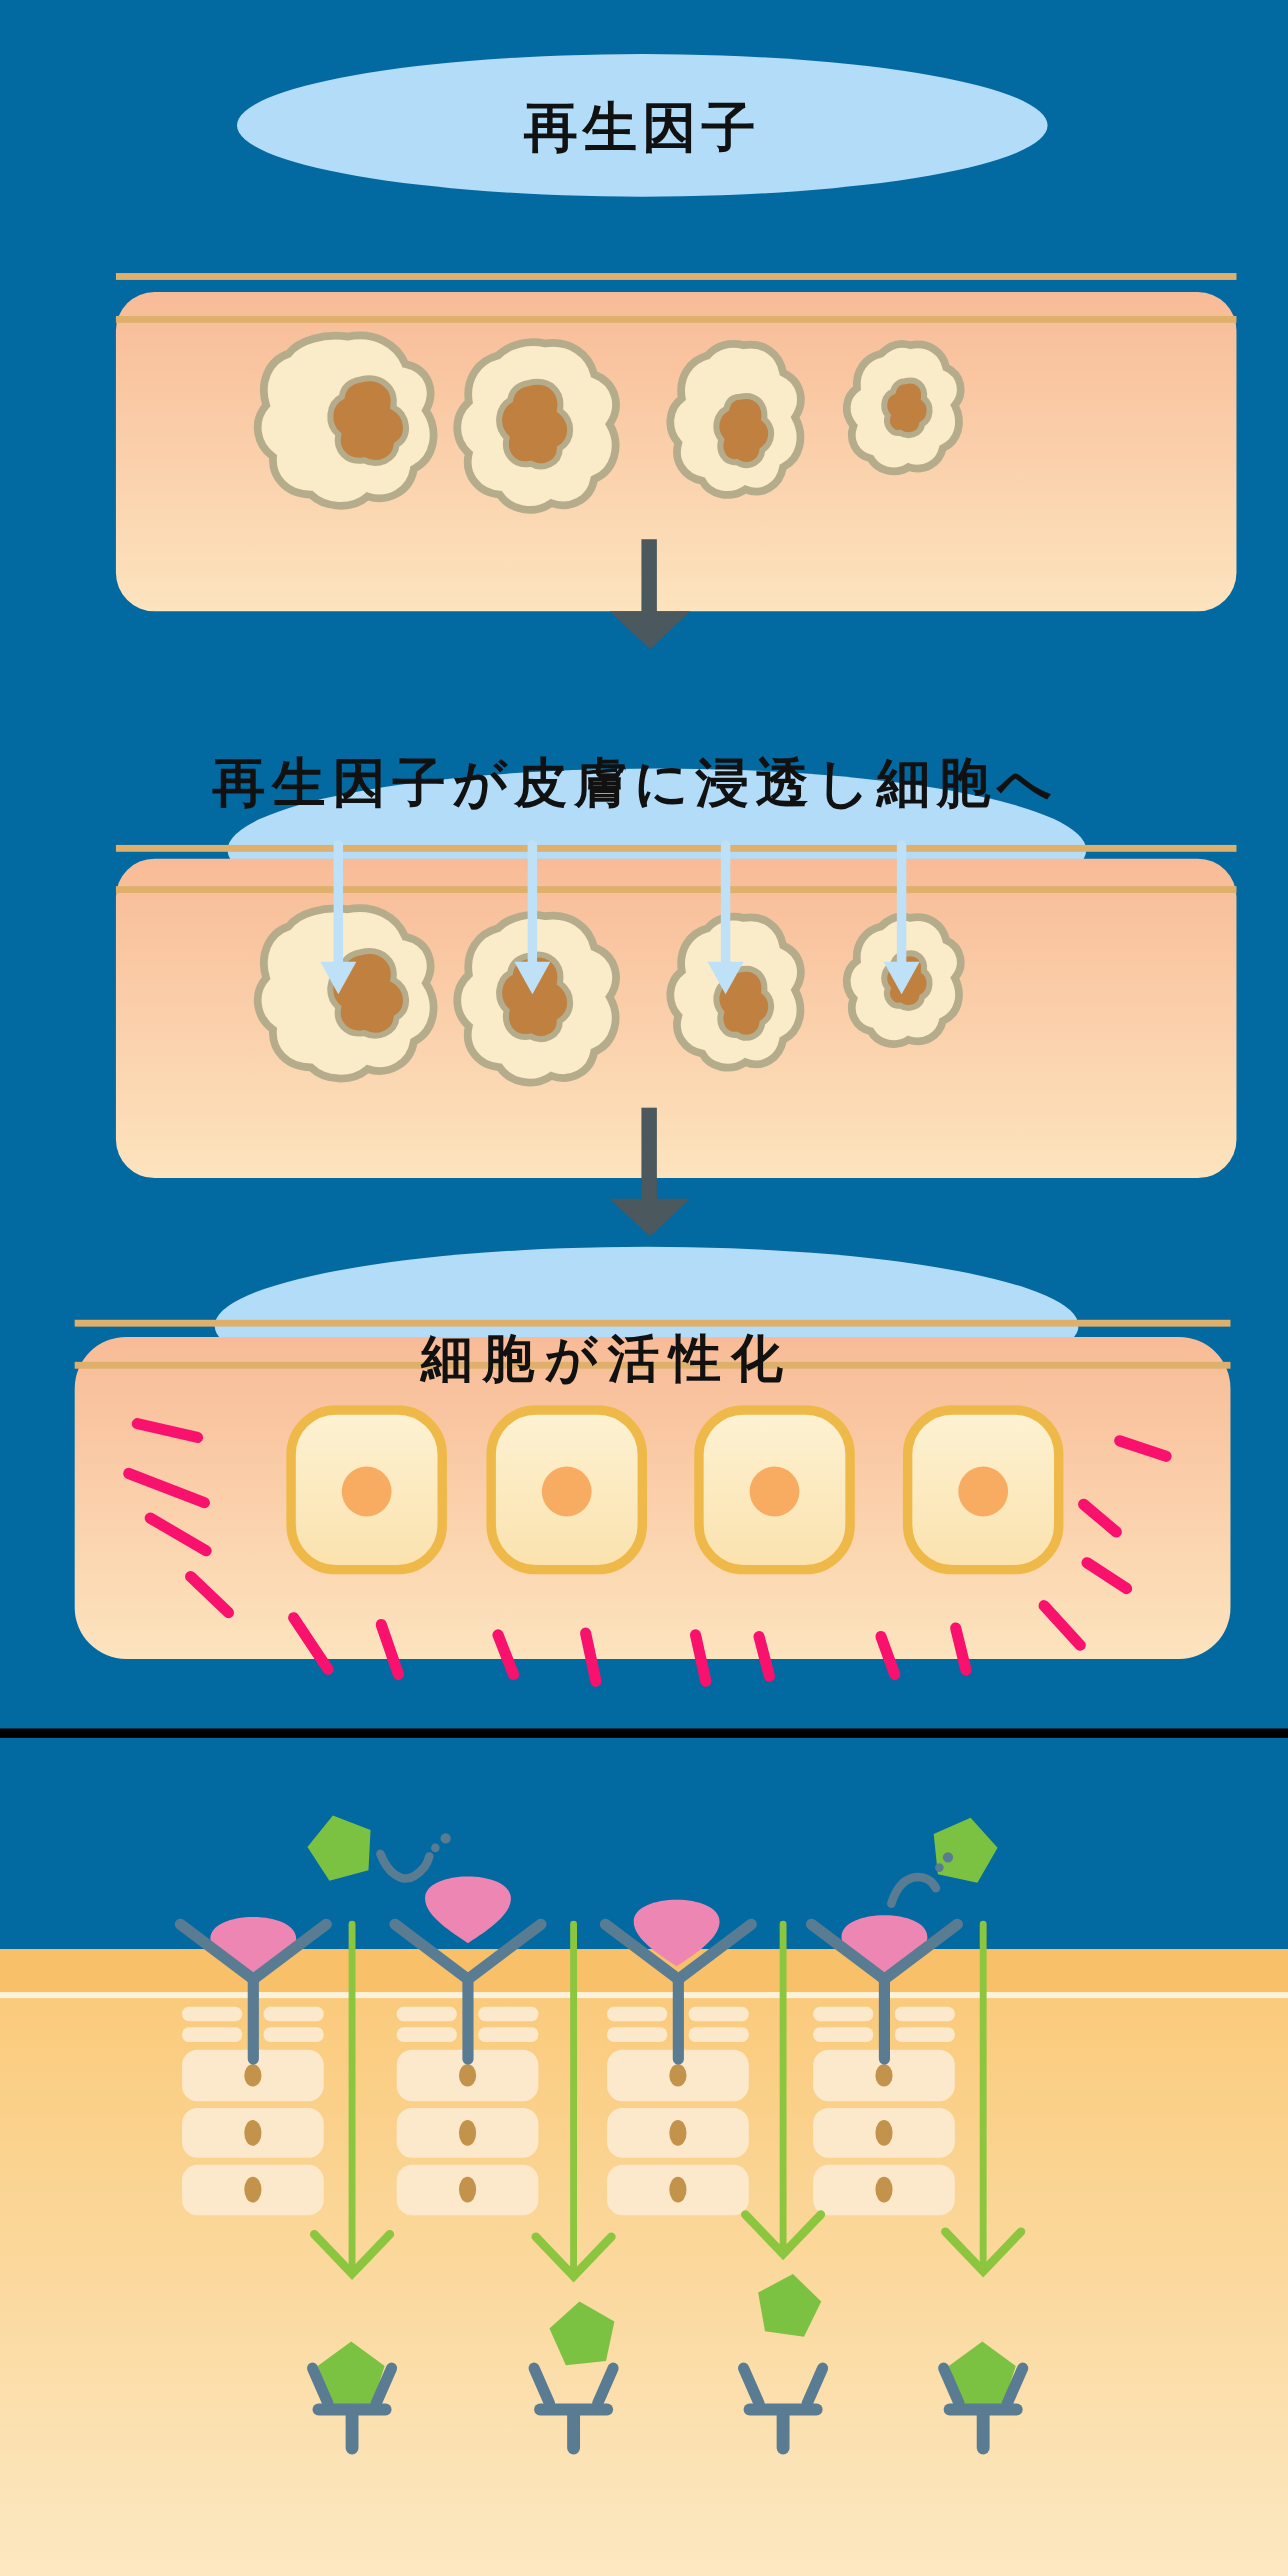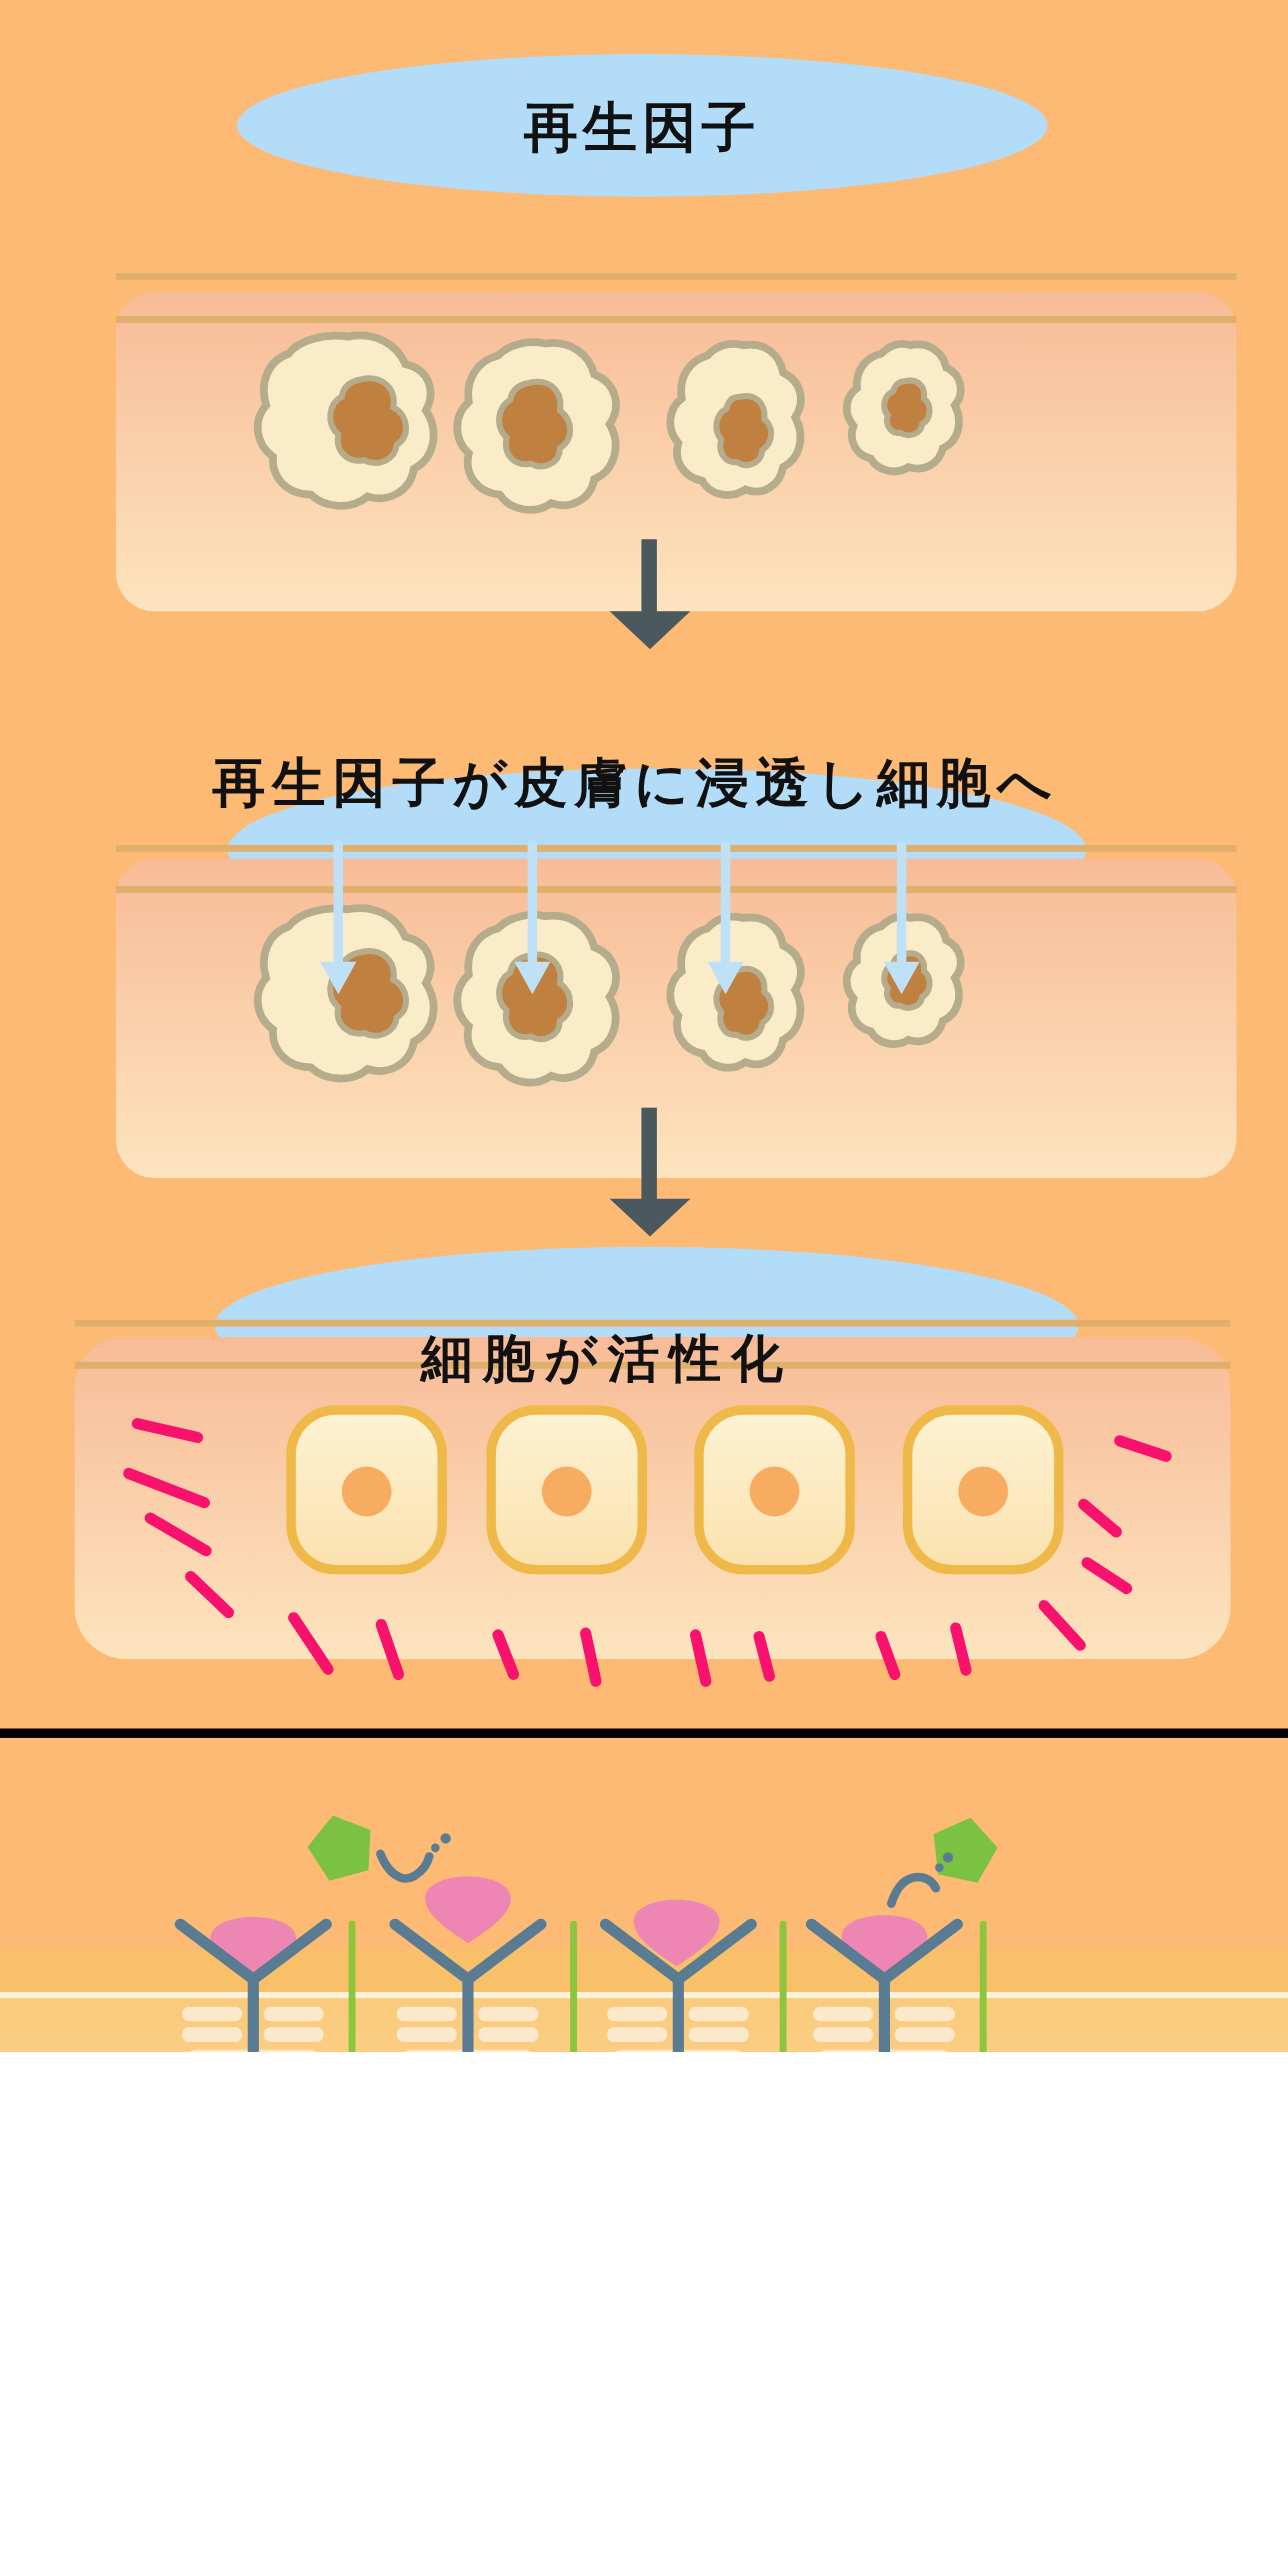--- a/index.html
+++ b/index.html
@@ -1,16 +1,16 @@
 <!DOCTYPE html>
 <html style="font-size:13.7px"><head>
 <meta charset="utf-8">
 <style>
   html,body{margin:0;padding:0;background:#ffffff;}
-  .stage{position:relative;width:1288px;height:2052px;background:#fdba74;overflow:hidden;
+  .stage{position:relative;width:1288px;height:2576px;background:#0369a1;overflow:hidden;
          font-family:"Liberation Sans",sans-serif;}
   svg{position:absolute;left:0;top:0;}
   text{fill:#111111;font-family:"Liberation Sans","DejaVu Sans",sans-serif;font-weight:700;}
   .t-title{font-size:63px;letter-spacing:6px;}
   .t-step2{font-size:62px;letter-spacing:8px;}
   .t-step3{font-size:60px;letter-spacing:12px;}
 </style>
 </head>
 <body>
 

